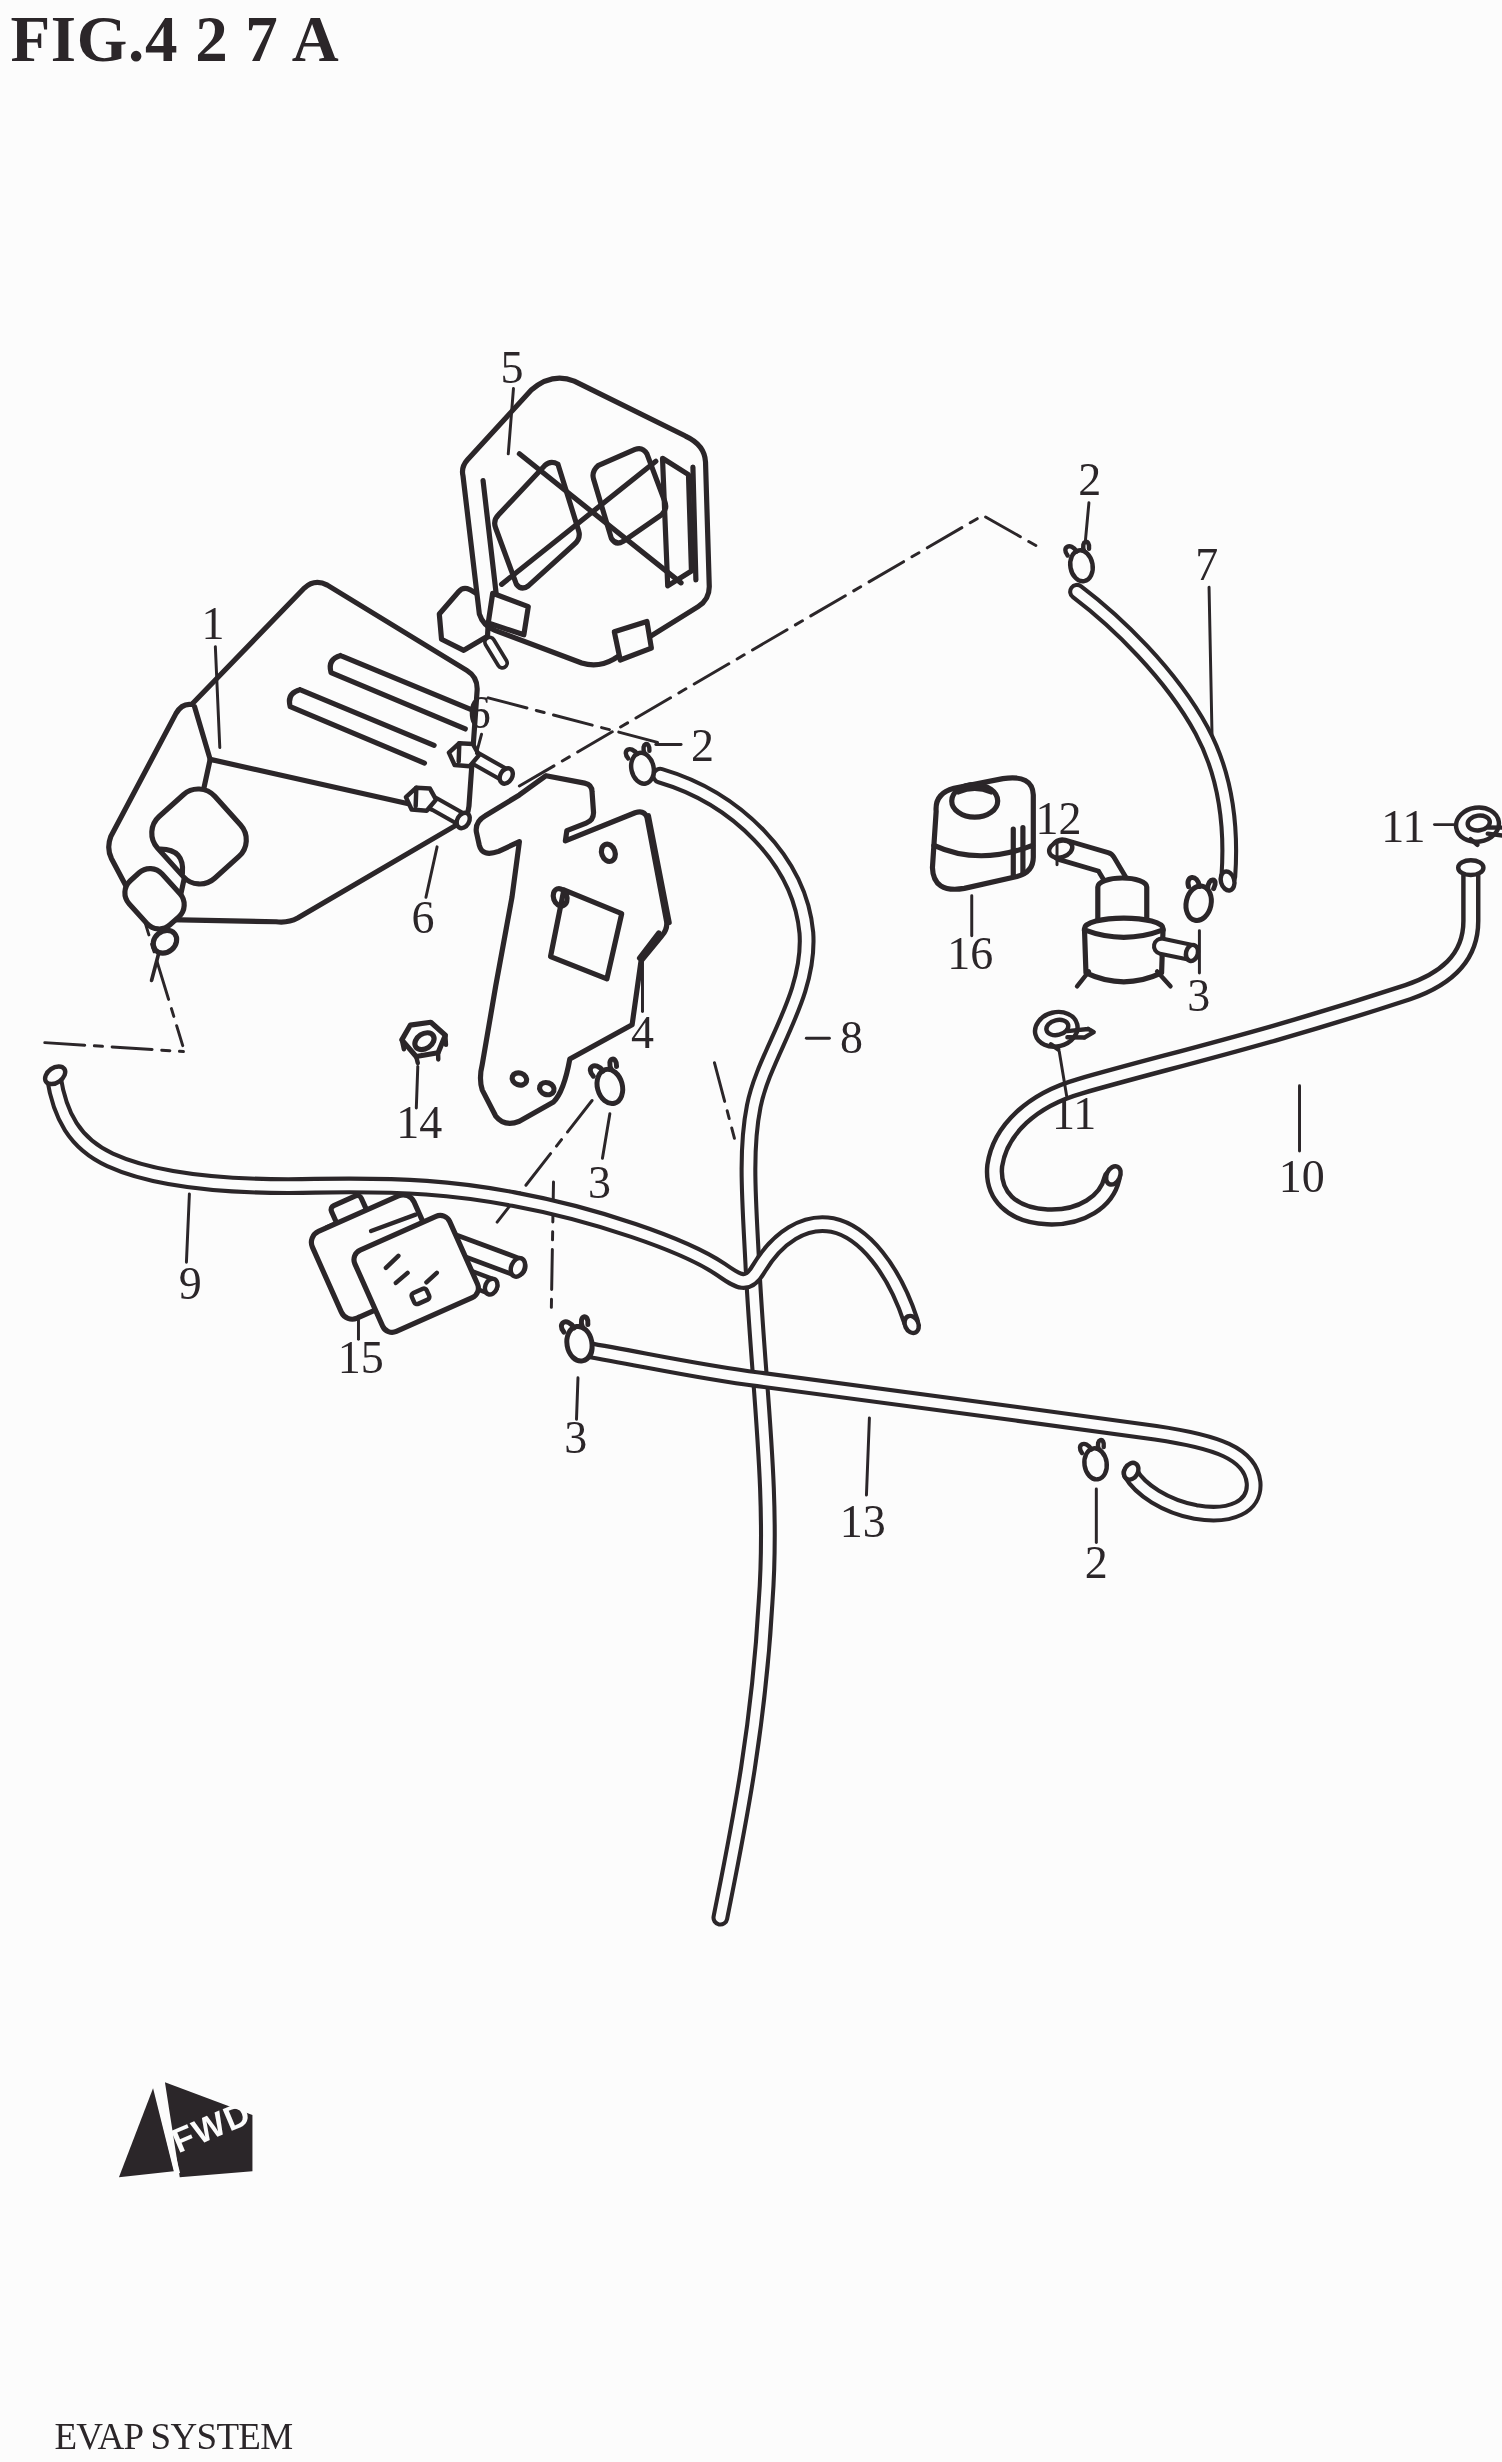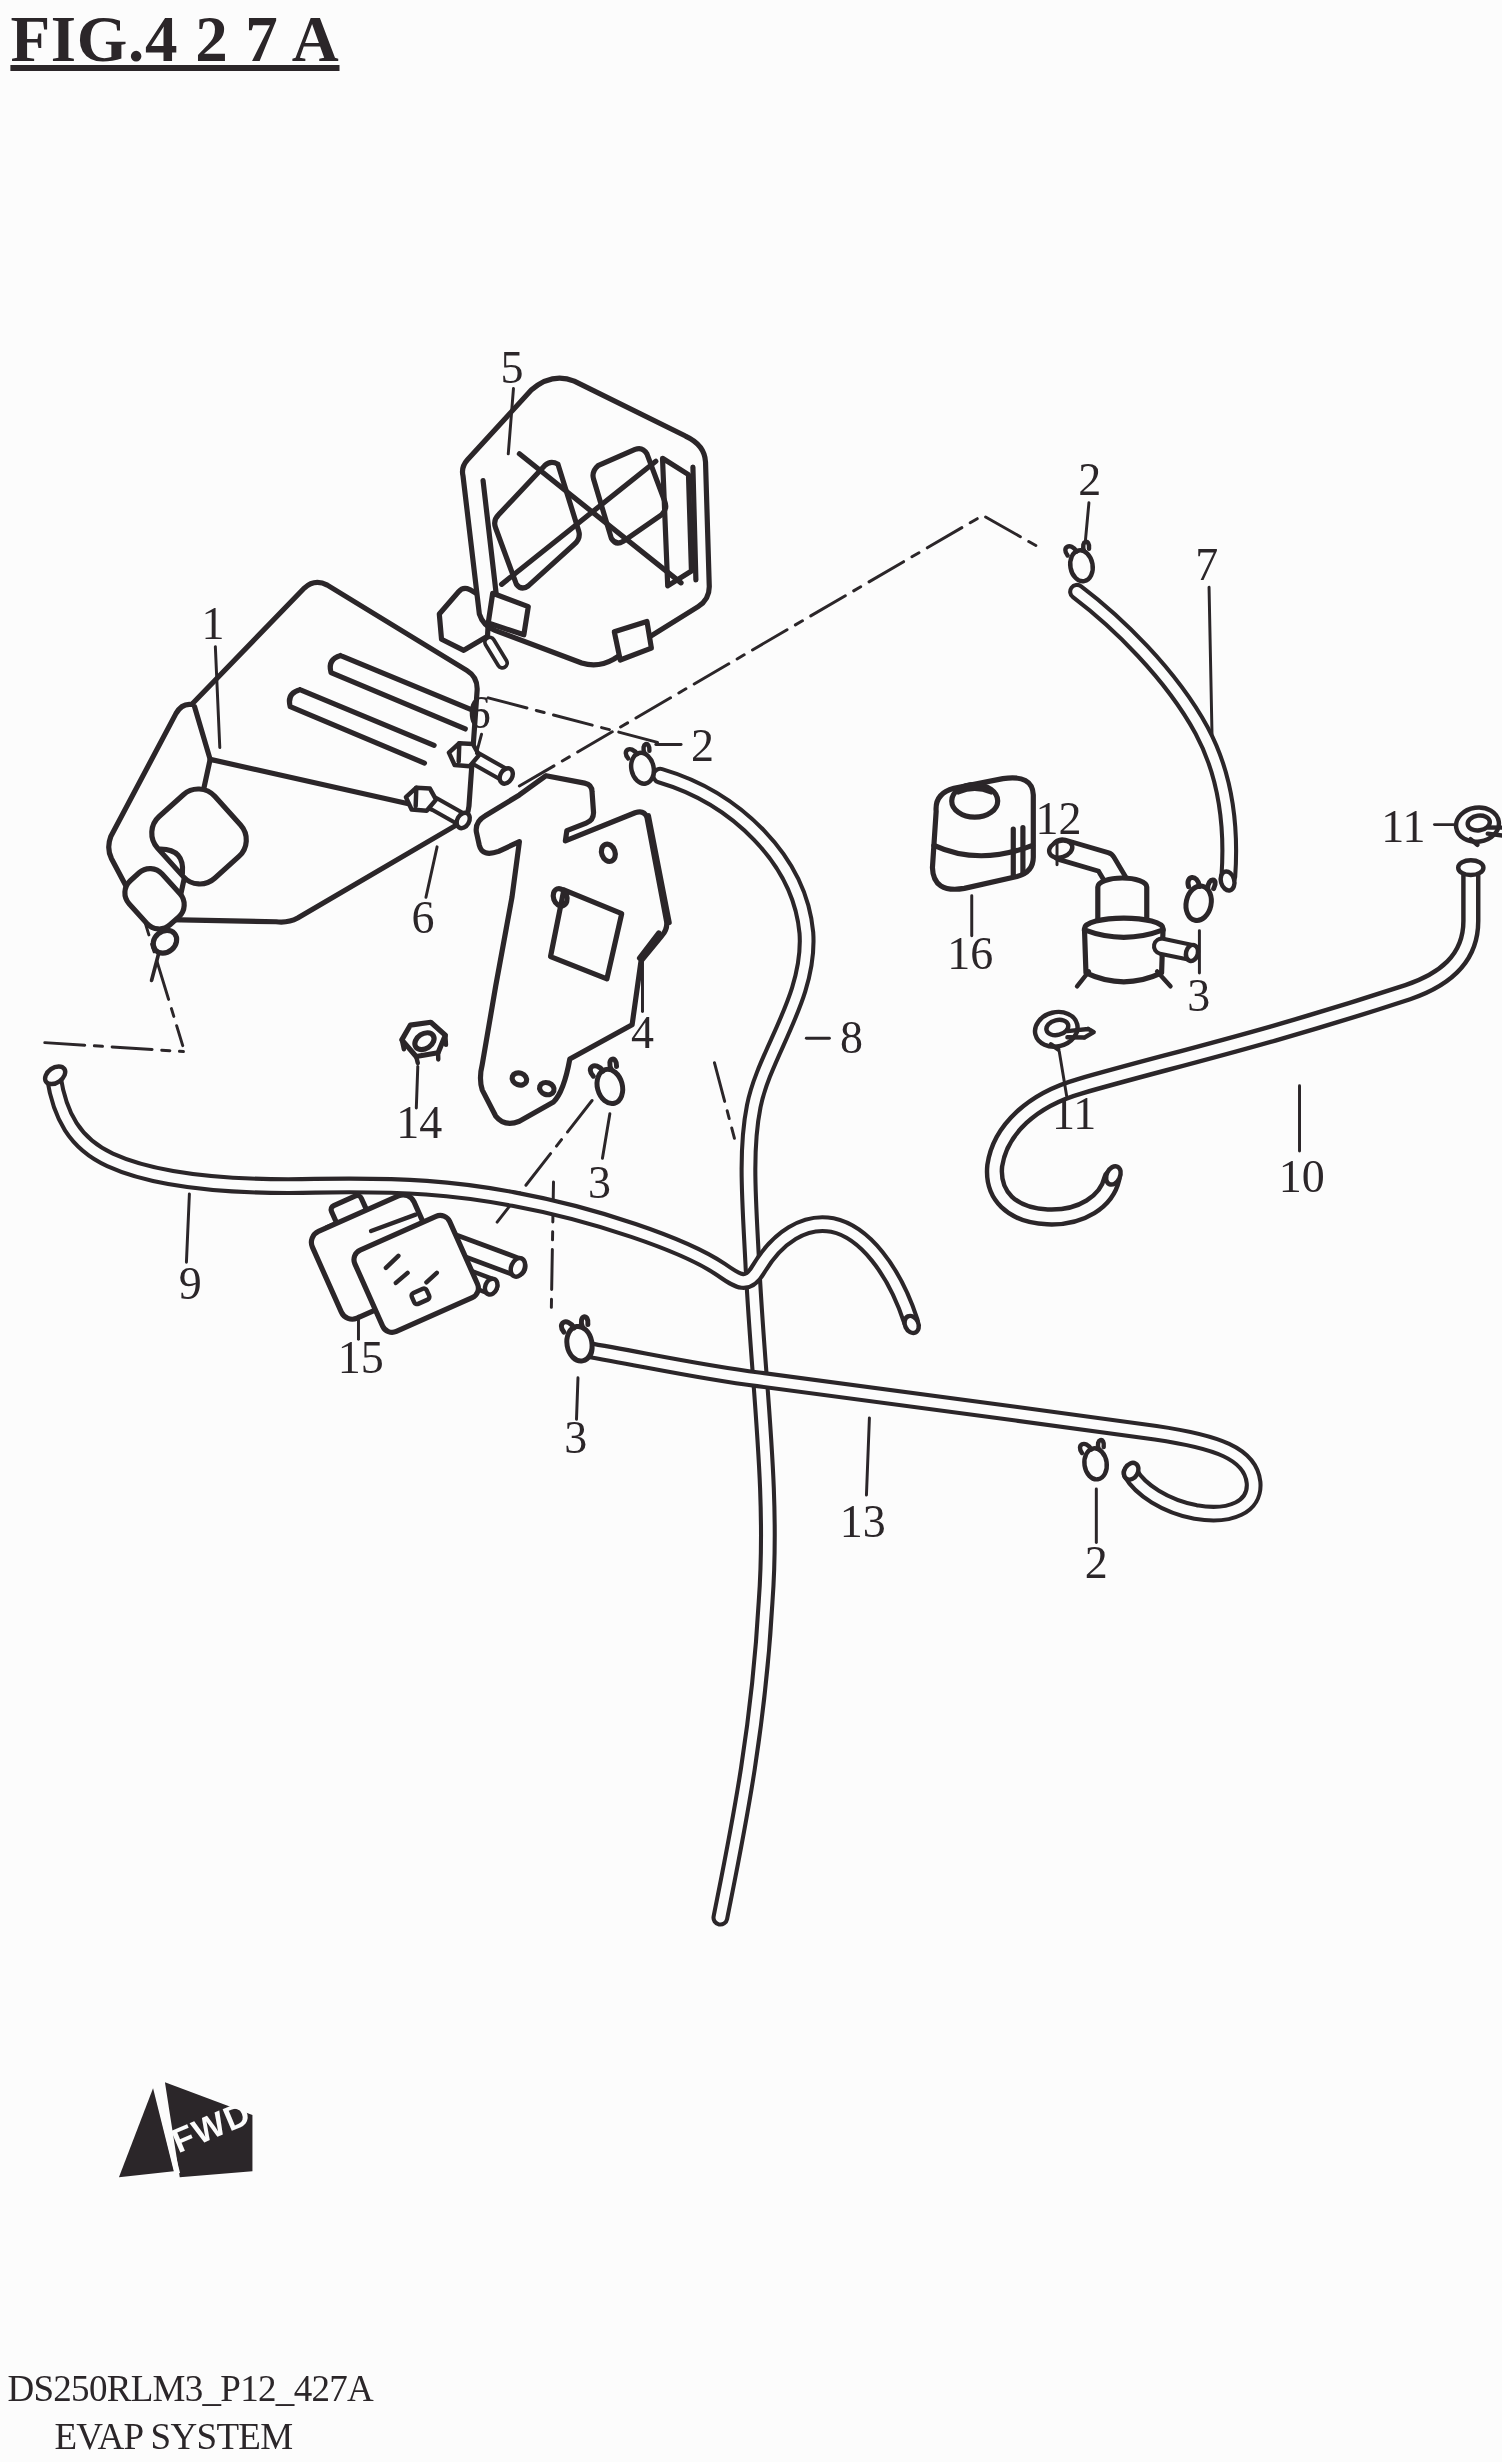--- a/index.html
+++ b/index.html
@@ -1,20 +1,20 @@
 <!DOCTYPE html>
 <html style="font-size:12px"><head>
 <meta charset="utf-8">
 <style>
   html,body { margin:0; padding:0; background:#e8e8e8; }
   .page { position:relative; width:1503px; height:2462px; background:#fcfcfc; margin:0 auto;
           font-family:"Liberation Serif", serif; color:#2b2629; overflow:hidden; }
   .page svg { position:absolute; left:0; top:0; }
   .fig-title { position:absolute; left:10.4px; top:1.5px; font-size:65px; font-weight:bold;
-               letter-spacing:0.7px; white-space:pre;text-decoration:underline; }
+               letter-spacing:0.7px; white-space:pre; }
   .footer-code { position:absolute; left:7.4px; top:2367px; font-size:37px; letter-spacing:-0.7px; }
   .footer-caption { position:absolute; left:7.4px; top:2415px; font-size:37px; letter-spacing:-0.7px;margin-left:47px; }
   .callout { font-family:"Liberation Serif", serif; font-size:62px; fill:#2b2629; text-anchor:middle; }
   .fwd-text { font-family:"Liberation Sans", sans-serif; font-size:46px; font-weight:bold;
               fill:#fcfcfc; letter-spacing:2px; }
 </style>
 </head>
 <body>
 
 <div class="page">
@@ -289,16 +289,15 @@
       </g>
 
     <g>
       <polygon points="160,2936 206,2816 234,2928" fill="#2b2629"></polygon>
       <polygon points="222,2808 340,2852 340,2928 242,2936" fill="#2b2629"></polygon>
       <path d="M 212,2822 L 239,2931" stroke="#fcfcfc" stroke-width="7" fill="none"></path>
       <text class="fwd-text" transform="translate(240,2904) rotate(-23)">FWD</text>
     </g>
   </svg>
 
-  <div class="footer-code">DS250RLM3_P12_427A</div>
   <div class="footer-caption">EVAP SYSTEM</div>
 </div>
 
 
 </body></html>

